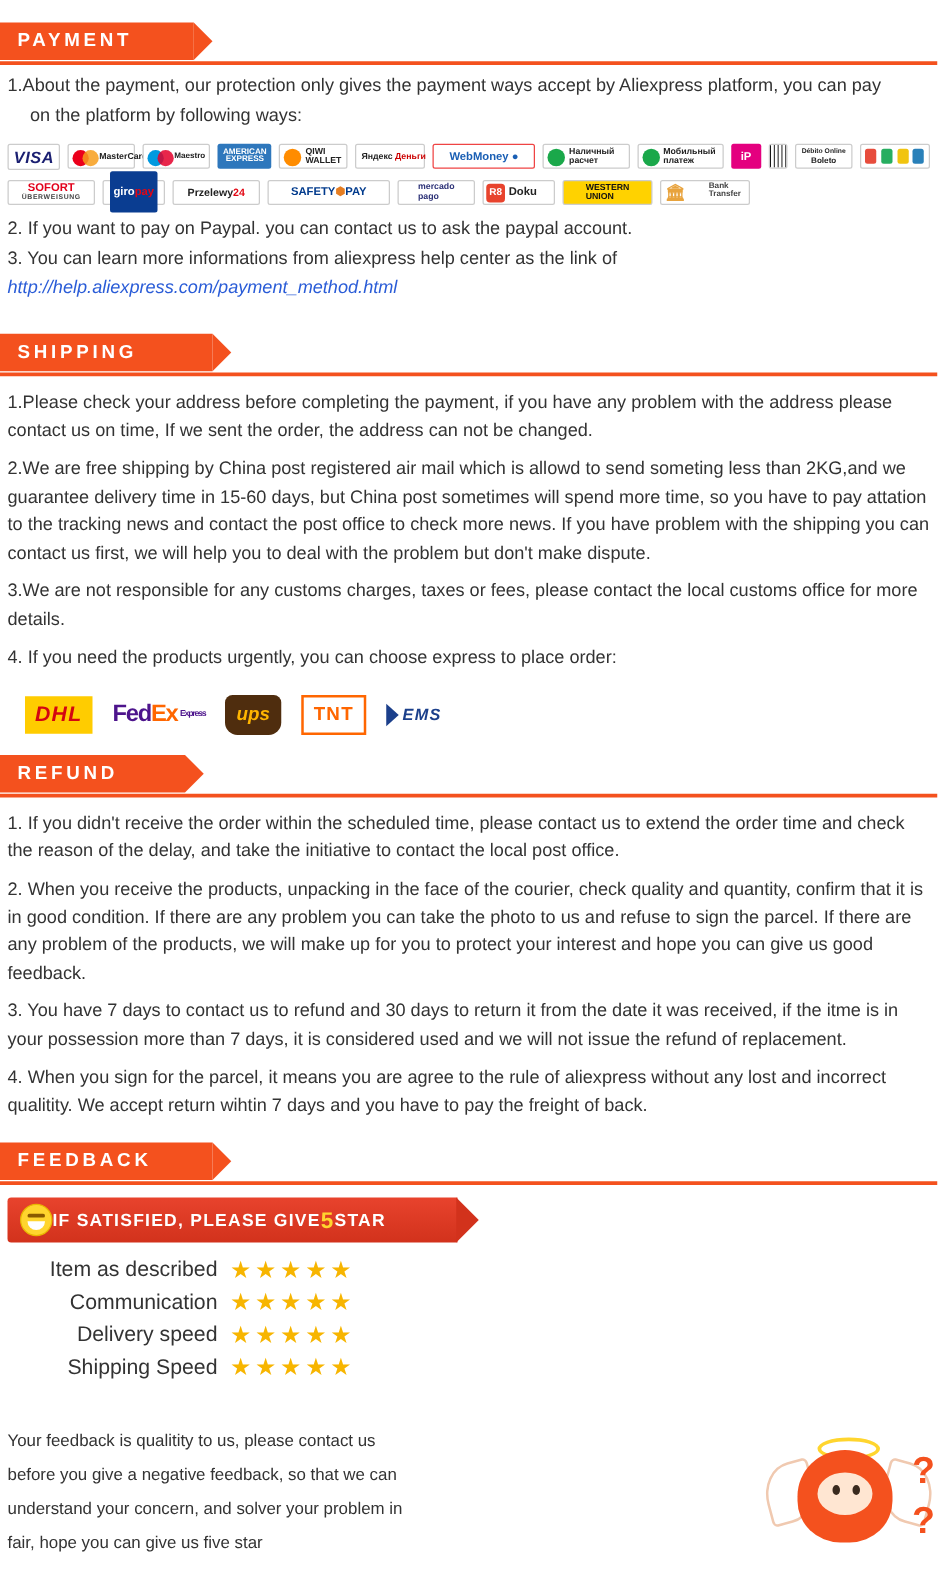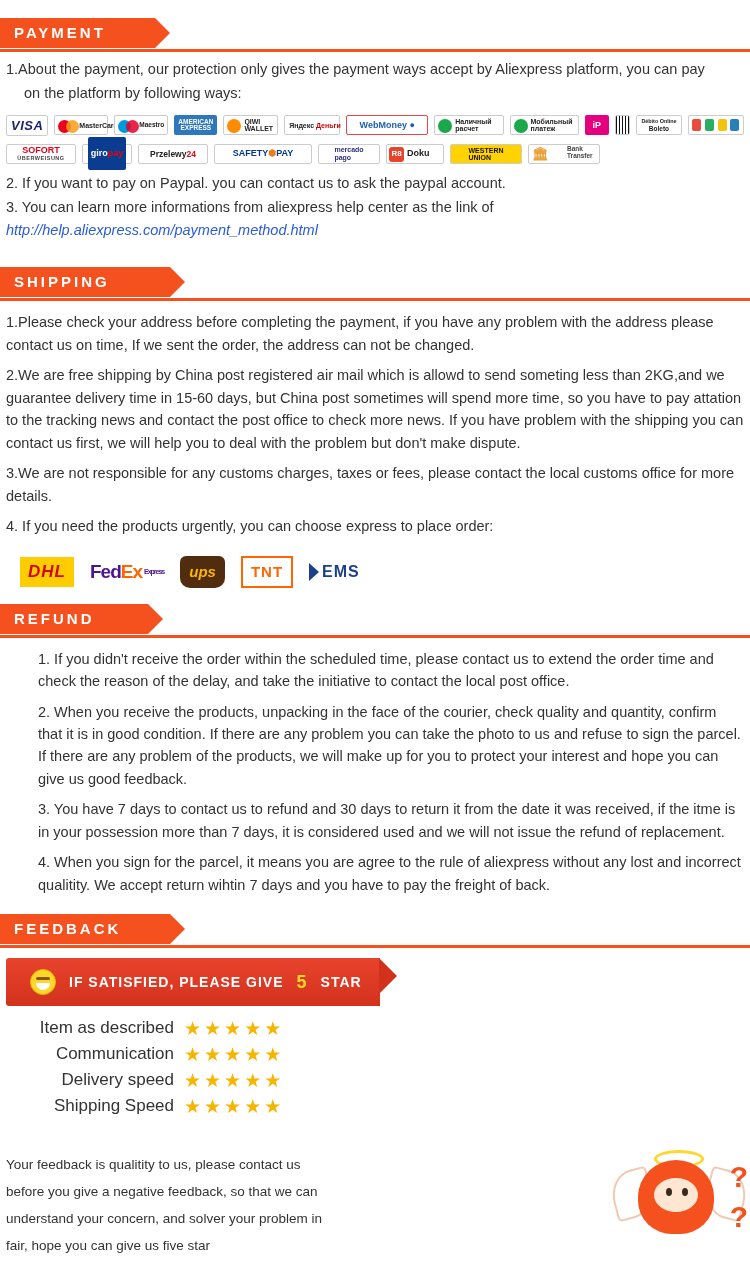--- a/index.html
+++ b/index.html
@@ -109,28 +109,28 @@
   
   .express-row{display:flex;align-items:center;gap:16px;padding:10px 20px 2px 20px;}
   .ex{height:26px;display:inline-flex;align-items:center;justify-content:center;font-weight:bold;}
   .ex-dhl{background:#ffcc00;color:#d40511;font-style:italic;font-size:17px;padding:2px 8px;letter-spacing:1px;}
   .ex-fedex{font-size:19px;letter-spacing:-1px;}
   .ex-fedex .p{color:#4d148c;}
   .ex-fedex .e{color:#ff6600;}
   .ex-fedex .sub{color:#4d148c;font-size:7px;font-weight:bold;margin-left:2px;}
   .ex-ups{background:#4f2d0e;color:#ffb500;border-radius:6px 6px 10px 10px;font-size:15px;padding:3px 9px;font-style:italic;}
   .ex-tnt{border:2px solid #ff6600;color:#ff6600;font-size:15px;padding:1px 8px;letter-spacing:1px;}
-  .ex-ems{color:#1b3f8b;font-size:16px;letter-spacing:1px;}
+  .ex-ems{color:#1b3f8b;font-size:13px;font-style:italic;letter-spacing:1px;}
   .ex-ems:before{content:"";display:inline-block;width:0;height:0;border-top:9px solid transparent;border-bottom:9px solid transparent;border-left:10px solid #1b3f8b;margin-right:3px;}
 
   
   .fb-banner{
-    position:relative;margin:14px 6px 0 6px;width:350px;height:48px;
+    position:relative;margin:14px 6px 0 6px;width:350px;height:36px;
     background:linear-gradient(#e8432d,#d2321c);
-    display:flex;align-items:center;gap:13px;padding-left:24px;
+    display:flex;align-items:center;gap:0;padding-left:10px;
     color:#fff;font-weight:bold;font-size:14px;letter-spacing:1px;
     border-radius:3px 0 0 3px;
   }
   .fb-banner:after{
     content:"";position:absolute;right:-17px;top:0;
     border-top:18px solid transparent;border-bottom:18px solid transparent;
     border-left:18px solid #d2321c;
   }
   .smiley{width:24px;height:24px;border-radius:50%;background:#ffd52e;position:relative;flex:0 0 auto;border:1px solid #e8b700;}
   .smiley:before{content:"";position:absolute;left:5px;top:7px;width:14px;height:3px;background:#8a5a00;border-radius:2px;}
@@ -248,21 +248,21 @@
     <span class="ex ex-tnt">TNT</span>
     <span class="ex ex-ems">EMS</span>
   </div>
 
   <div class="sec-head w-refund" style="margin-top:14px;">
     <div class="bar"></div>
     <span class="txt">REFUND</span>
     <div class="rule"></div>
   </div>
 
-  <div class="body-text ship-text" style="padding-top:14px;margin-left:32px;">
+  <div class="body-text ship-text" style="padding-top:14px;">
     <p>1. If you didn't receive the order within the scheduled time, please contact us to extend the order time and check the reason of the delay, and take the initiative to contact the local post office.</p>
     <p>2. When you receive the products, unpacking in the face of the courier, check quality and quantity, confirm that it is in good condition. If there are any problem you can take the photo to us and refuse to sign the parcel. If there are any problem of the products, we will make up for you to protect your interest and hope you can give us good feedback.</p>
     <p>3. You have 7 days to contact us to refund and 30 days to return it from the date it was received, if the itme is in your possession more than 7 days, it is considered used and we will not issue the refund of replacement.</p>
     <p>4. When you sign for the parcel, it means you are agree to the rule of aliexpress without any lost and incorrect qualitity. We accept return wihtin 7 days and you have to pay the freight  of back.</p>
   </div>
 
   <div class="sec-head w-feedback" style="">
     <div class="bar"></div>
     <span class="txt">FEEDBACK</span>
     <div class="rule"></div>

